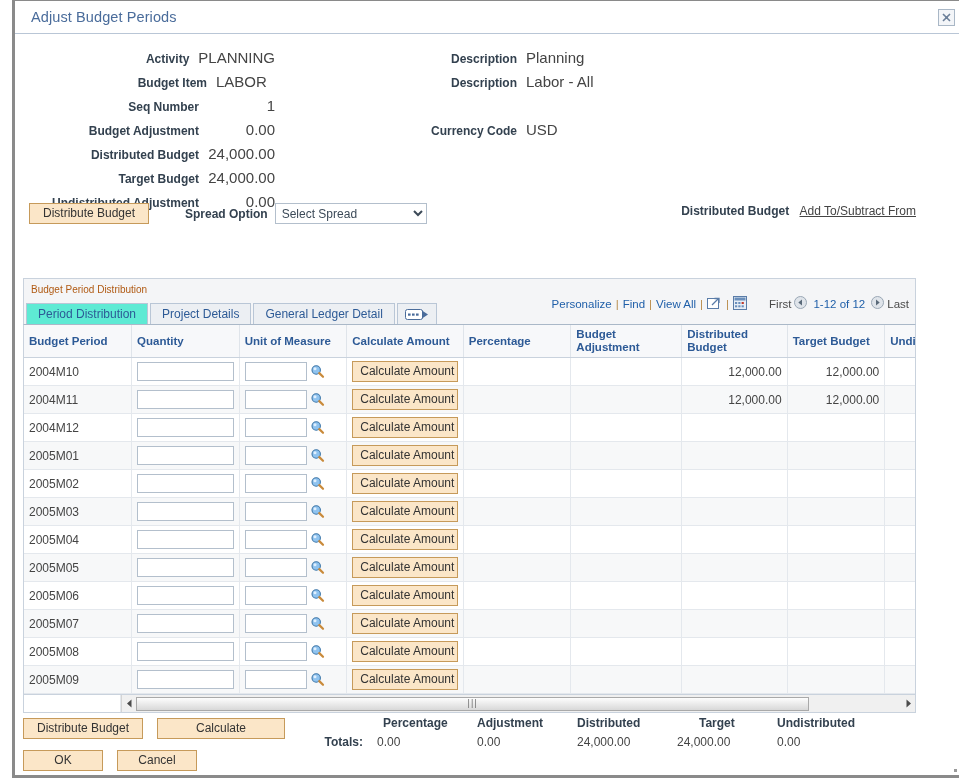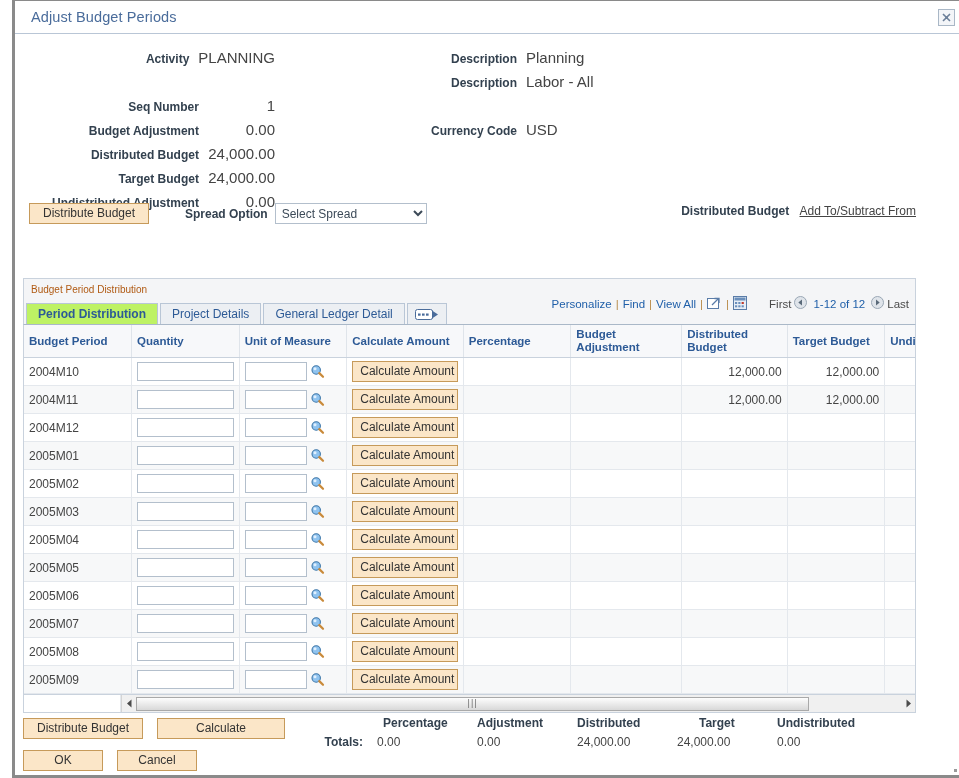--- a/index.html
+++ b/index.html
@@ -198,22 +198,22 @@
     font-size: 12px;
     border: 1px solid #b9c6d6;
     border-bottom: none;
     margin-right: 2px;
     background: #eceff3;
     color: #2d5a96;
     cursor: pointer;
     white-space: nowrap;
   }
   .tab.active {
-    background: #bef264;
-    font-weight: bold;
+    background: #5eead4;
+    font-weight: normal;
     color: #2d5a96;
     margin-top: 28px;
   }
   .tab-ico {
     height: 21px;
     display: flex; align-items: center;
     padding: 0 7px;
     border: 1px solid #b9c6d6;
     border-bottom: none;
     background: #eceff3;
@@ -395,20 +395,24 @@
     </div>
   </div>
 
   <div class="content">
 
     <div class="fields">
 
       <div class="fld lc" style="top:15px">
         <span class="lbl">Activity</span>
         <span class="val">PLANNING</span>
+      </div>
+      <div class="fld lc" style="top:39px">
+        <span class="lbl">Budget Item</span>
+        <span class="val">LABOR</span>
       </div>
       <div class="fld lc" style="top:63px">
         <span class="lbl">Seq Number</span>
         <span class="val num" style="width:70px">1</span>
       </div>
       <div class="fld lc" style="top:87px">
         <span class="lbl">Budget Adjustment</span>
         <span class="val num" style="width:70px">0.00</span>
       </div>
       <div class="fld lc" style="top:111px">

